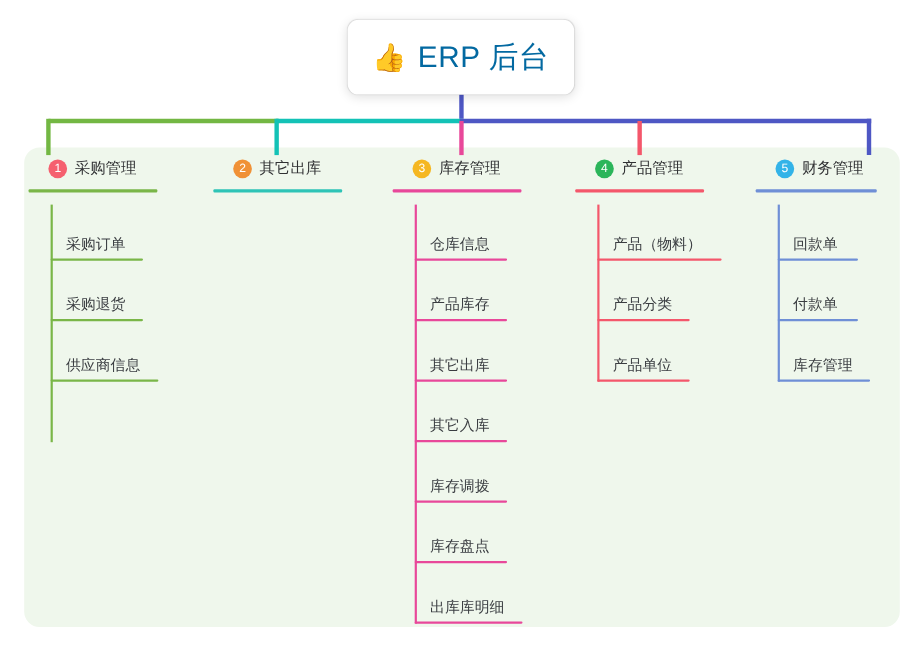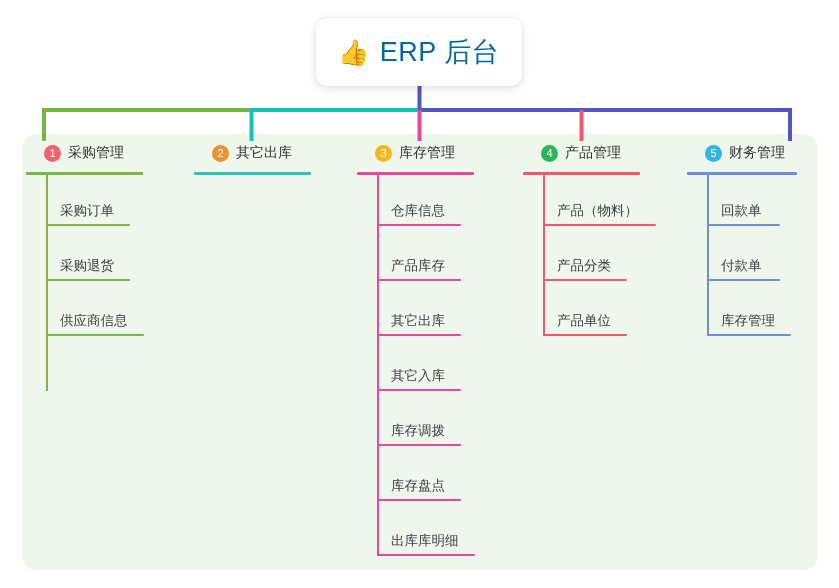--- a/index.html
+++ b/index.html
@@ -102,21 +102,21 @@
   }
   .head-rule {
     height: 3px;
     margin-top: 6px;
     border-radius: 1px;
   }
 
   
   .leaves {
     position: relative;
-    margin-top: 0px;
+    margin-top: 11px;
   }
   .spine {
     position: absolute;
     left: 20px;
     top: 0;
     width: 2px;
   }
   .leaf {
     position: relative;
     height: 55px;

